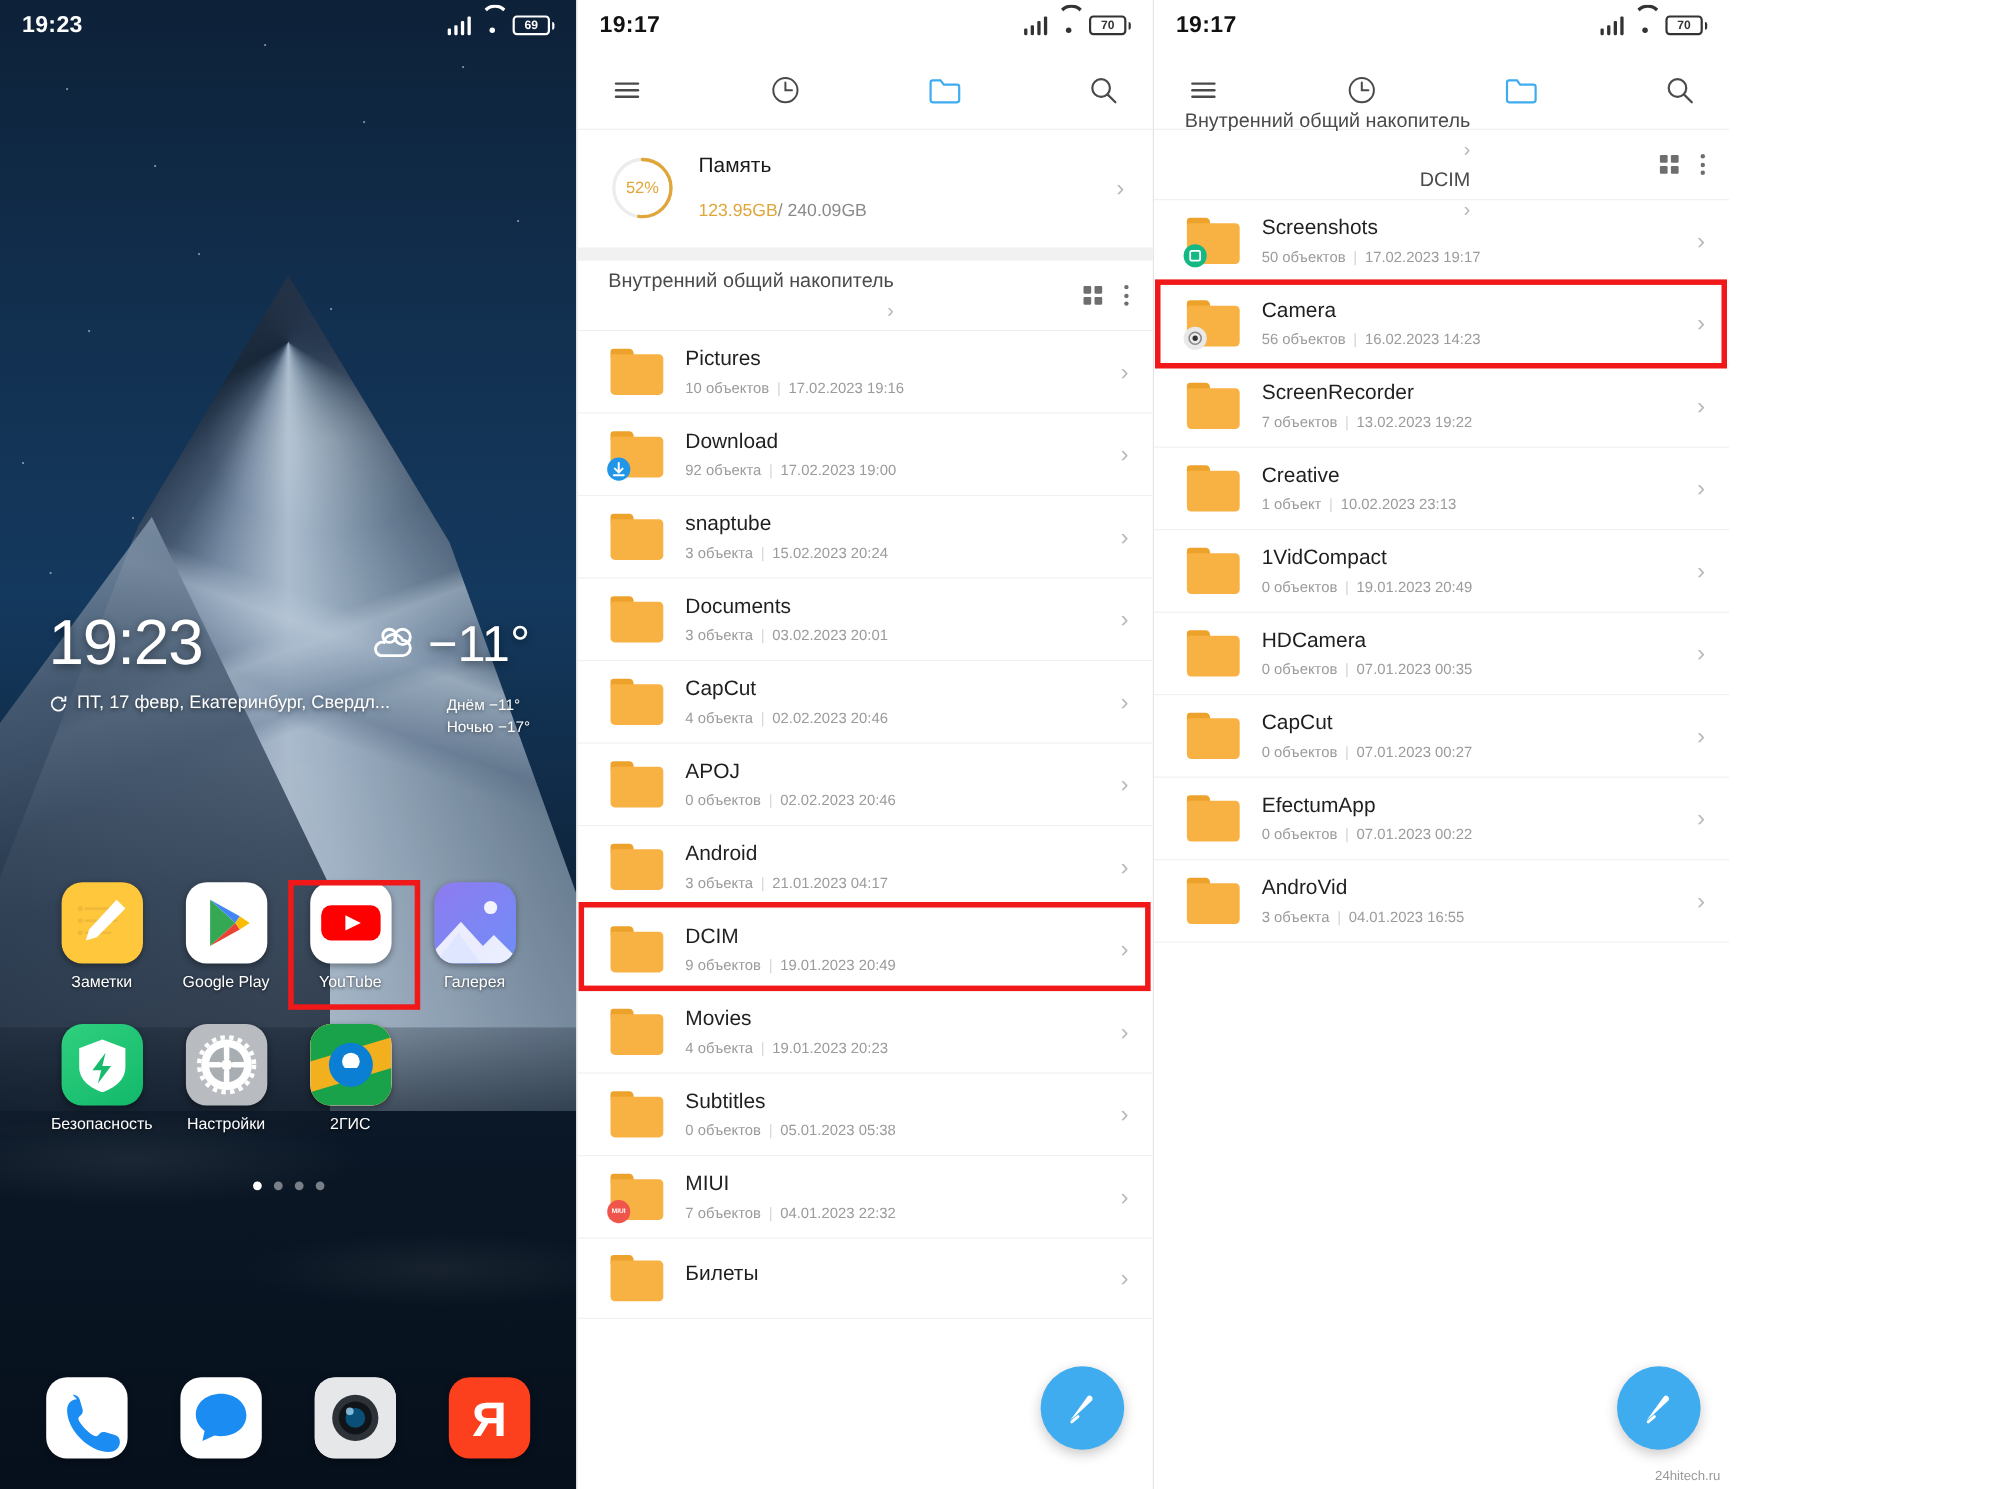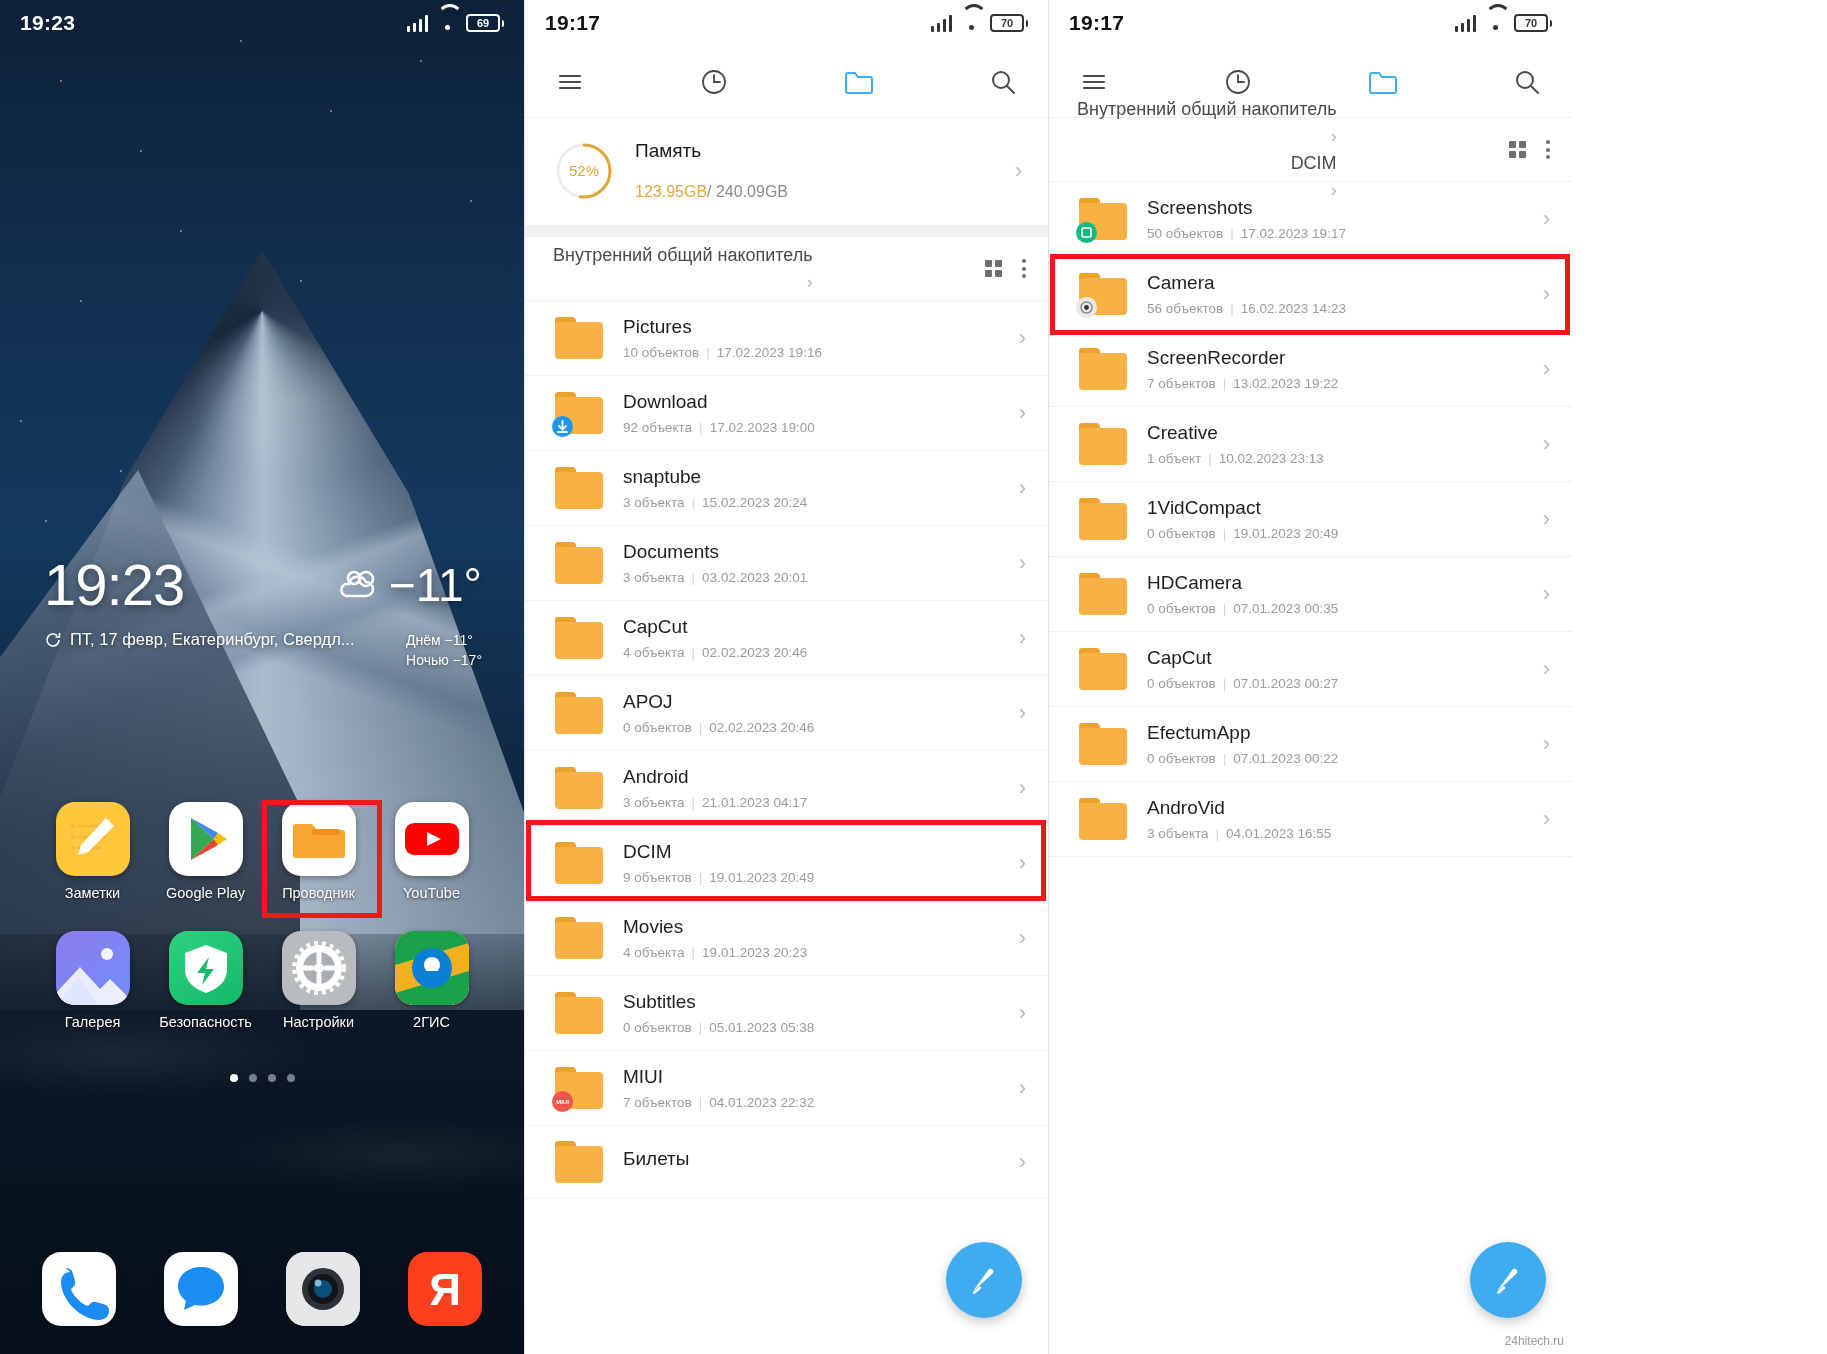--- a/index.html
+++ b/index.html
@@ -269,29 +269,20 @@
           <svg viewBox="0 0 74 74" width="74" height="74">
             <path d="M22 16 L22 58 L45 37 Z" fill="#34a853"></path>
             <path d="M22 16 L49 31 L45 37 Z" fill="#4285f4"></path>
             <path d="M22 58 L49 43 L45 37 Z" fill="#ea4335"></path>
             <path d="M49 31 L58 37 L49 43 L45 37 Z" fill="#fbbc04"></path>
           </svg>
         </div>
         <div class="app-lbl">Google Play</div>
       </div>
 
-      <div class="app">
-        <div class="app-ic ic-files">
-          <svg viewBox="0 0 74 74" width="74" height="74">
-            <path d="M14 22 h16 l5 6 h25 a3 3 0 0 1 3 3 v22 a3 3 0 0 1 -3 3 H14 a3 3 0 0 1 -3 -3 V25 a3 3 0 0 1 3 -3 z" fill="#f8a531"></path>
-            <rect x="30" y="27" width="28" height="6" rx="2" fill="#ef8f1e"></rect>
-          </svg>
-        </div>
-        <div class="app-lbl">Проводник</div>
-      </div>
 
       <div class="app">
         <div class="app-ic ic-yt">
           <svg viewBox="0 0 74 74" width="74" height="74">
             <rect x="10" y="21" width="54" height="32" rx="9" fill="#ff0000"></rect>
             <path d="M32 30 L46 37 L32 44 Z" fill="#fff"></path>
           </svg>
         </div>
         <div class="app-lbl">YouTube</div>
       </div>

